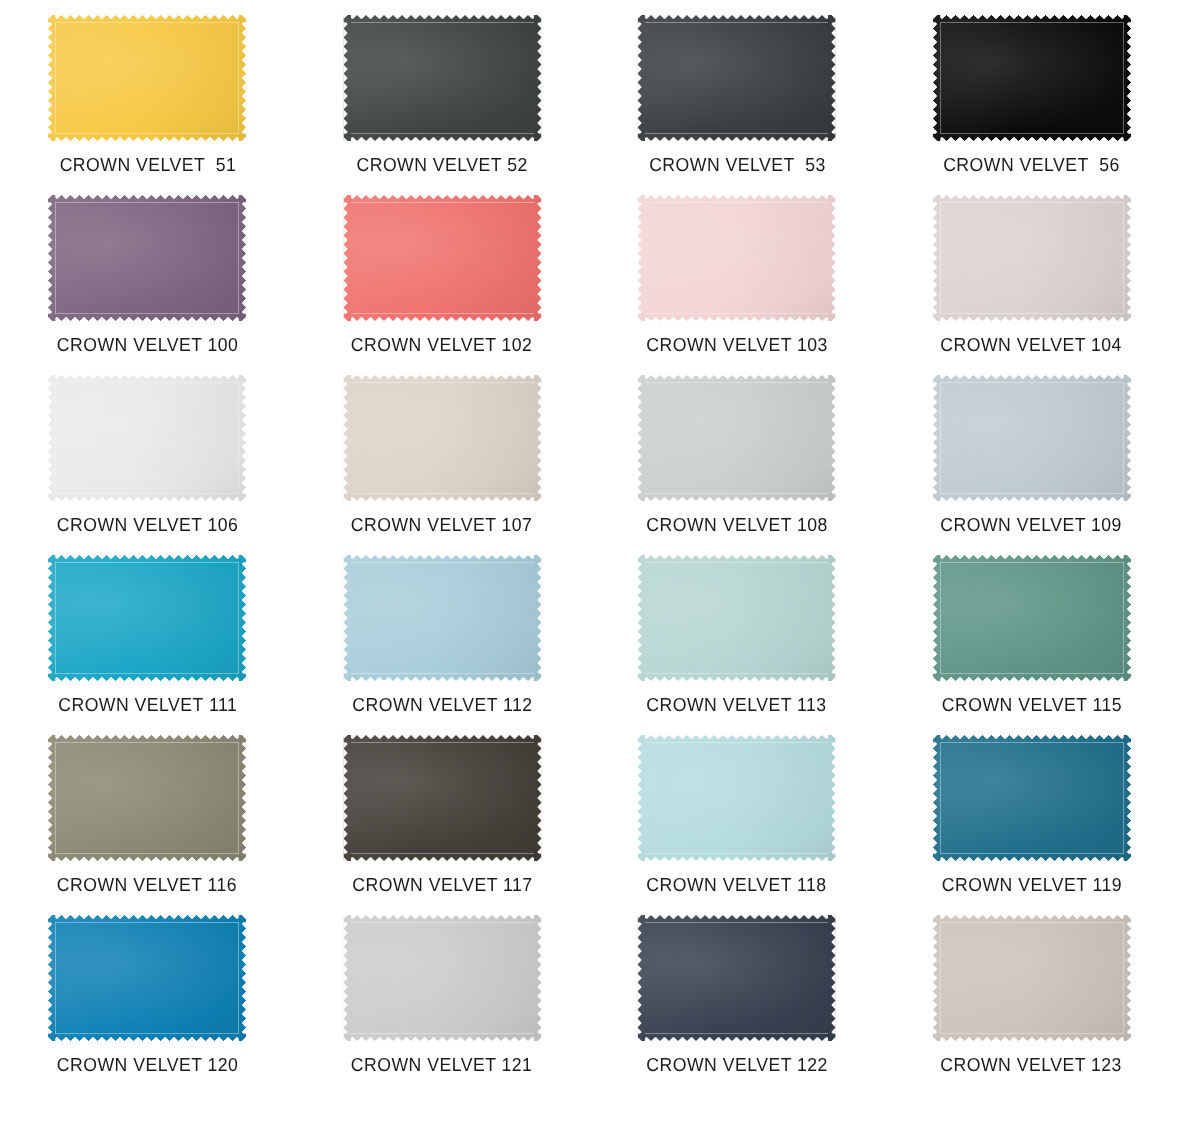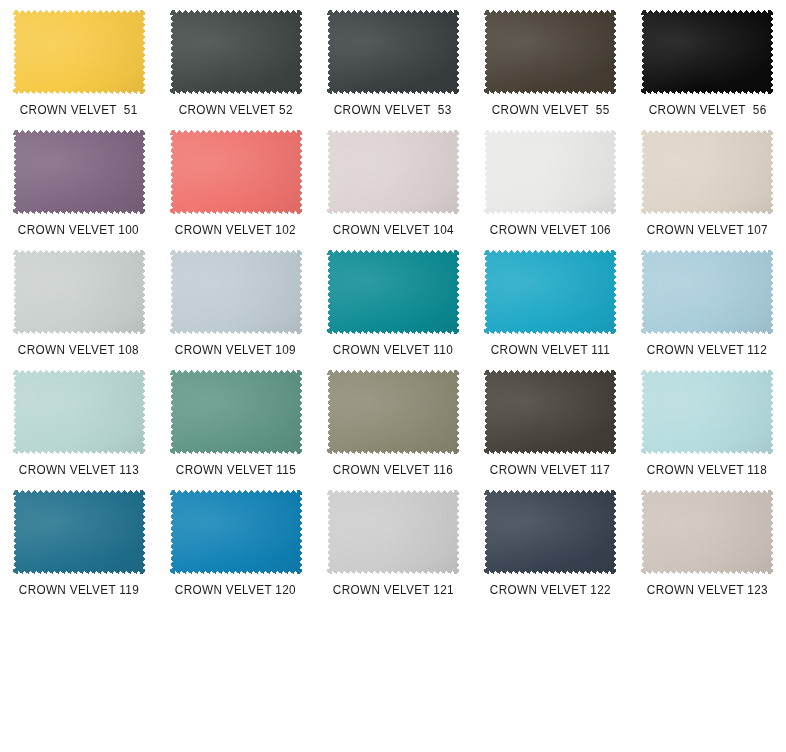--- a/index.html
+++ b/index.html
@@ -9,21 +9,21 @@
   }
   body {
     width: 786px;
     height: 752px;
     font-family: "Liberation Sans", sans-serif;
     overflow: hidden;
   }
 
   #swatch-grid {
     display: grid;
-    grid-template-columns: repeat(5, 1fr);
+    grid-template-columns: repeat(4, 1fr);
     grid-template-rows: repeat(6, 120px);
     width: 786px;
     padding-top: 10px;
     box-sizing: border-box;
   }
 
   .swatch-cell {
     display: flex;
     flex-direction: column;
     align-items: center;
@@ -114,28 +114,20 @@
     <div class="swatch-cell">
       <div class="chip-wrap">
         <div class="chip" style="background-color: rgb(56, 62, 64);">
           <div class="chip-sheen"></div>
         </div>
       </div>
       <div class="chip-label">CROWN VELVET  53</div>
     </div>
     <div class="swatch-cell">
       <div class="chip-wrap">
-        <div class="chip" style="background-color: rgb(70, 62, 51);">
-          <div class="chip-sheen"></div>
-        </div>
-      </div>
-      <div class="chip-label">CROWN VELVET  55</div>
-    </div>
-    <div class="swatch-cell">
-      <div class="chip-wrap">
         <div class="chip" style="background-color: rgb(11, 11, 11);">
           <div class="chip-sheen"></div>
         </div>
       </div>
       <div class="chip-label">CROWN VELVET  56</div>
     </div>
     <div class="swatch-cell">
       <div class="chip-wrap">
         <div class="chip" style="background-color: rgb(125, 101, 128);">
           <div class="chip-sheen"></div>
@@ -146,20 +138,28 @@
     <div class="swatch-cell">
       <div class="chip-wrap">
         <div class="chip" style="background-color: rgb(240, 115, 110);">
           <div class="chip-sheen"></div>
         </div>
       </div>
       <div class="chip-label">CROWN VELVET 102</div>
     </div>
     <div class="swatch-cell">
       <div class="chip-wrap">
+        <div class="chip" style="background-color: rgb(243, 213, 213);">
+          <div class="chip-sheen"></div>
+        </div>
+      </div>
+      <div class="chip-label">CROWN VELVET 103</div>
+    </div>
+    <div class="swatch-cell">
+      <div class="chip-wrap">
         <div class="chip" style="background-color: rgb(221, 210, 210);">
           <div class="chip-sheen"></div>
         </div>
       </div>
       <div class="chip-label">CROWN VELVET 104</div>
     </div>
     <div class="swatch-cell">
       <div class="chip-wrap">
         <div class="chip" style="background-color: rgb(233, 233, 231);">
           <div class="chip-sheen"></div>
@@ -186,28 +186,20 @@
     <div class="swatch-cell">
       <div class="chip-wrap">
         <div class="chip" style="background-color: rgb(191, 203, 210);">
           <div class="chip-sheen"></div>
         </div>
       </div>
       <div class="chip-label">CROWN VELVET 109</div>
     </div>
     <div class="swatch-cell">
       <div class="chip-wrap">
-        <div class="chip" style="background-color: rgb(10, 138, 147);">
-          <div class="chip-sheen"></div>
-        </div>
-      </div>
-      <div class="chip-label">CROWN VELVET 110</div>
-    </div>
-    <div class="swatch-cell">
-      <div class="chip-wrap">
         <div class="chip" style="background-color: rgb(27, 167, 198);">
           <div class="chip-sheen"></div>
         </div>
       </div>
       <div class="chip-label">CROWN VELVET 111</div>
     </div>
     <div class="swatch-cell">
       <div class="chip-wrap">
         <div class="chip" style="background-color: rgb(169, 205, 219);">
           <div class="chip-sheen"></div>

